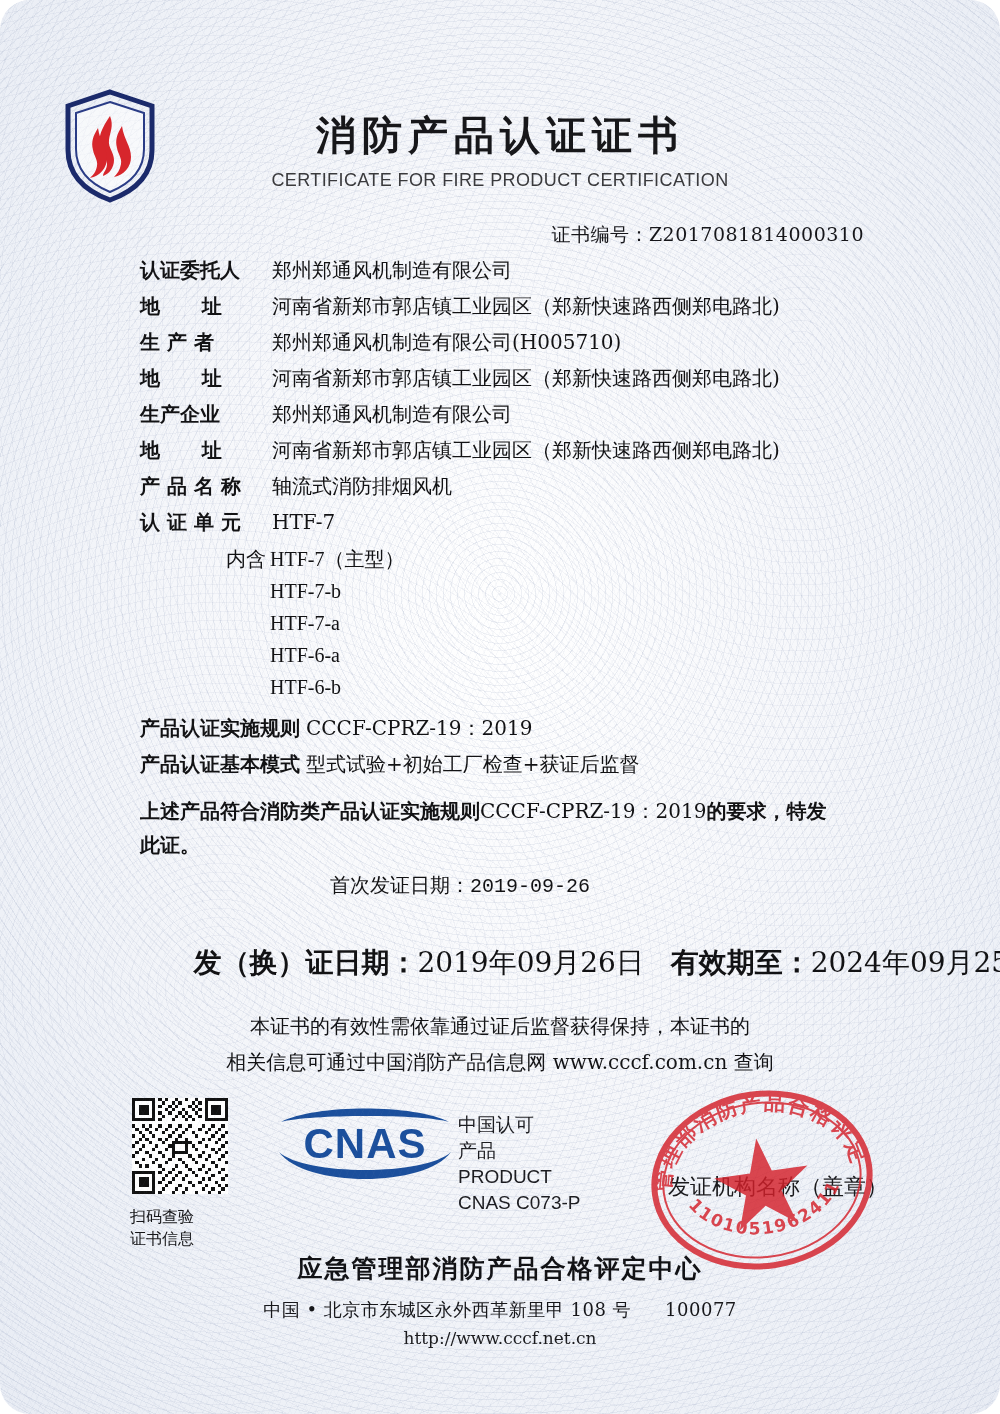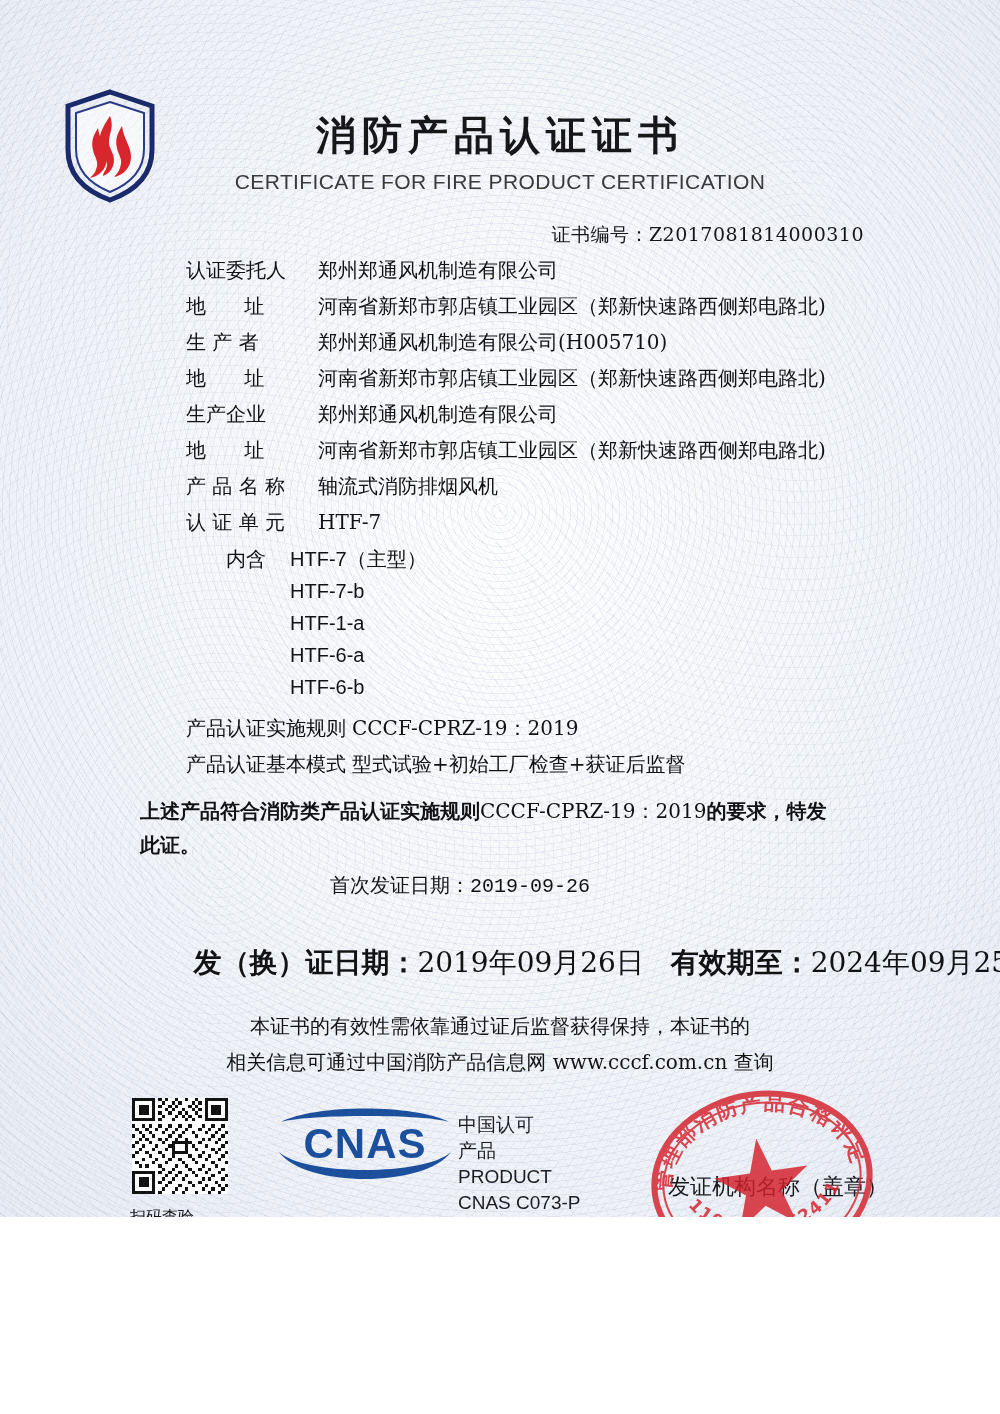--- a/index.html
+++ b/index.html
@@ -11,24 +11,25 @@
     width: 1000px;
     height: 1414px;
     font-family: "Liberation Serif", serif;
     color: #111;
     overflow: hidden;
   }
 
   #cert {
     position: relative;
     width: 1000px;
-    height: 1217px;
+    height: 1414px;
     background:
       radial-gradient(ellipse at 50% 45%, #ffffff 0%, #f7f8fb 40%, #eef1f7 75%, #e8ecf4 100%);
     overflow: hidden;
+    border-radius: 30px;
   }
 
   
   #cert::before {
     content: "";
     position: absolute;
     inset: 0;
     background:
       repeating-radial-gradient(circle at 50% 42%, rgba(140,155,185,0.14) 0px, rgba(140,155,185,0.14) 1px, rgba(255,255,255,0) 1px, rgba(255,255,255,0) 7px),
       repeating-radial-gradient(circle at 22% 70%, rgba(150,160,190,0.10) 0px, rgba(150,160,190,0.10) 1px, rgba(255,255,255,0) 1px, rgba(255,255,255,0) 9px),
@@ -69,21 +70,21 @@
     letter-spacing: 6px;
     color: #17171a;
   }
   .title-en {
     position: absolute;
     top: 170px;
     left: 0;
     width: 1000px;
     text-align: center;
     font-family: "Liberation Sans", sans-serif;
-    font-size: 21px;
+    font-size: 18px;
     letter-spacing: 0.4px;
     color: #3a3a3d;
   }
 
   .cert-no {
     position: absolute;
     top: 222px;
     right: 136px;
     font-family: "DejaVu Serif", serif;
     font-size: 19px;
@@ -100,25 +101,24 @@
   }
   .row {
     display: flex;
     align-items: baseline;
     margin-bottom: 8px;
     font-size: 20px;
     line-height: 28px;
   }
   .lbl {
     font-family: "DejaVu Serif", serif;
-    font-weight: normal;
+    font-weight: bold;
     color: #121214;
     white-space: pre;
     flex: 0 0 auto;
-    margin-left: 46px;
   }
   .val {
     font-family: "DejaVu Serif", serif;
     color: #121214;
     margin-left: 6px;
     white-space: pre;
   }
   .row.w-lbl .lbl { width: 126px; }
 
   .sub-row {
@@ -130,22 +130,22 @@
   }
   .sub-lbl {
     font-family: "DejaVu Serif", serif;
     width: 126px;
     text-align: right;
     padding-right: 4px;
     color: #121214;
     white-space: pre;
   }
   .sub-val {
-    font-family: Liberation Sans, sans-serif;
-    margin-left: 20px;
+    font-family: Liberation Serif, serif;
+    margin-left: 0;
     color: #121214;
     white-space: pre;
   }
 
   .statement {
     font-family: "DejaVu Serif", serif;
     font-size: 20px;
     line-height: 34px;
     color: #121214;
     margin-top: 16px;
@@ -340,21 +340,21 @@
     <div class="sub-row">
       <span class="sub-lbl">内含</span>
       <span class="sub-val">HTF-7（主型）</span>
     </div>
     <div class="sub-row">
       <span class="sub-lbl"></span>
       <span class="sub-val">HTF-7-b</span>
     </div>
     <div class="sub-row">
       <span class="sub-lbl"></span>
-      <span class="sub-val">HTF-1-a</span>
+      <span class="sub-val">HTF-7-a</span>
     </div>
     <div class="sub-row">
       <span class="sub-lbl"></span>
       <span class="sub-val">HTF-6-a</span>
     </div>
     <div class="sub-row" style="margin-bottom:12px;">
       <span class="sub-lbl"></span>
       <span class="sub-val">HTF-6-b</span>
     </div>
 

